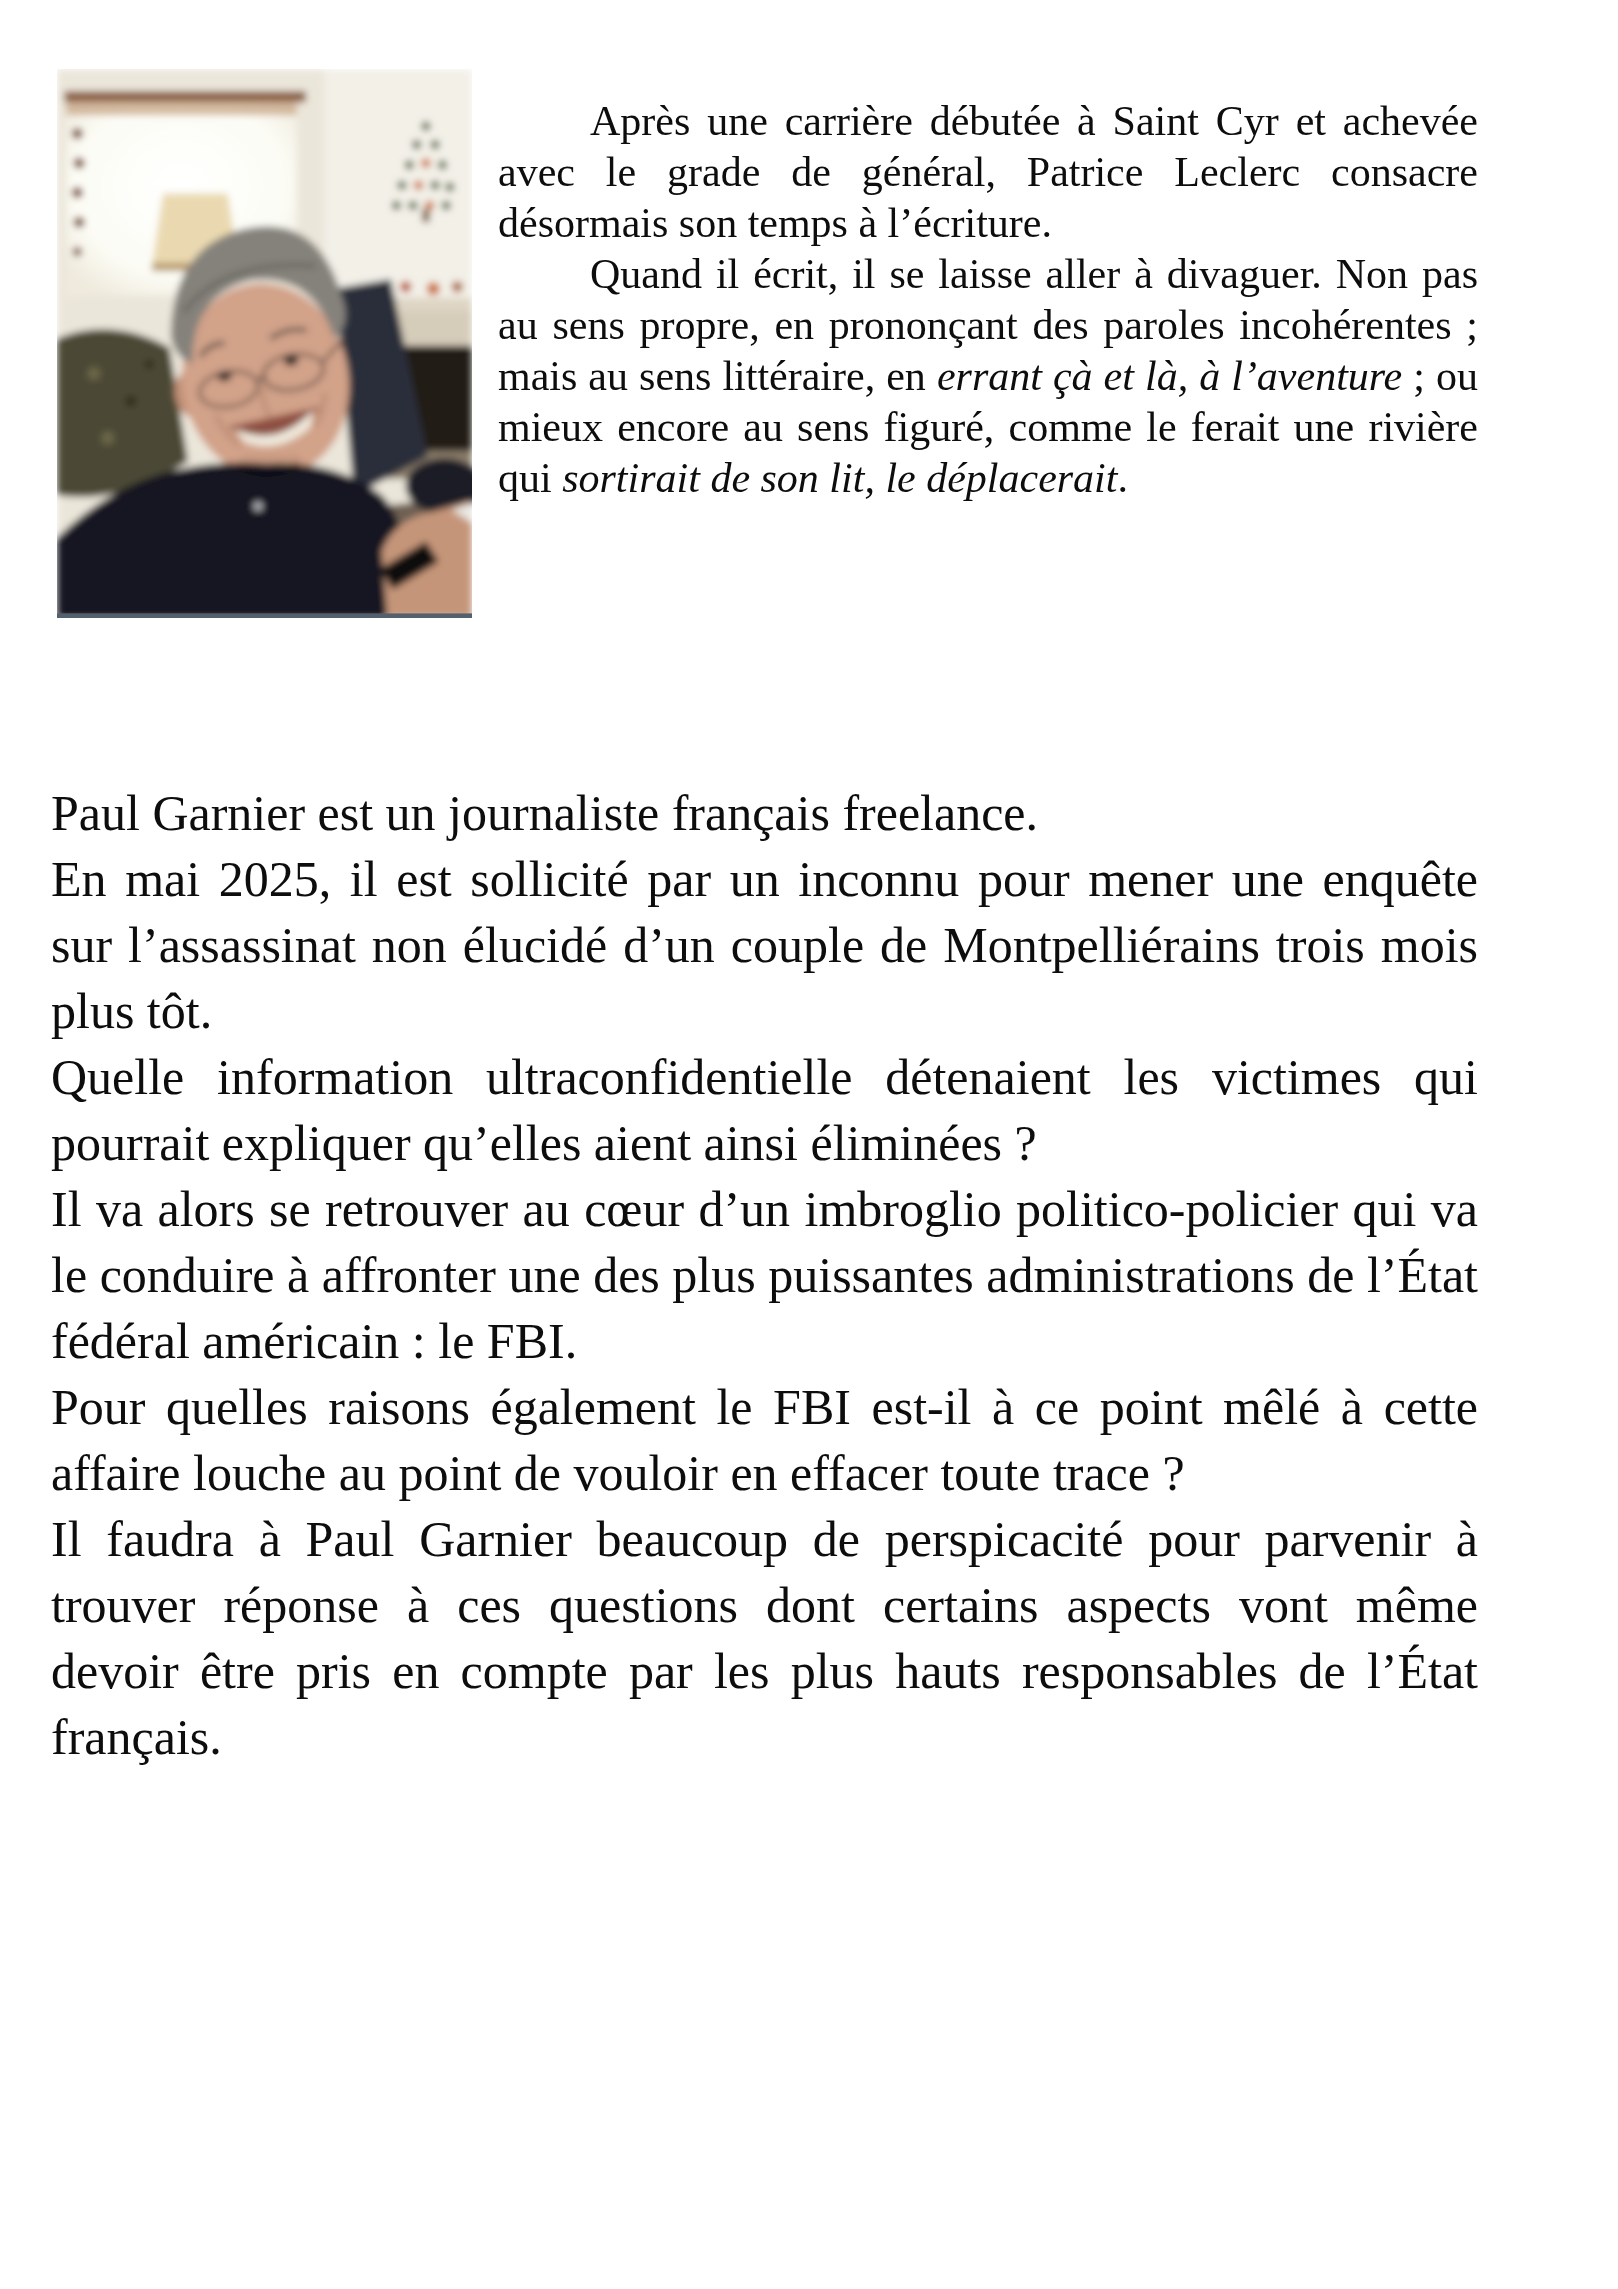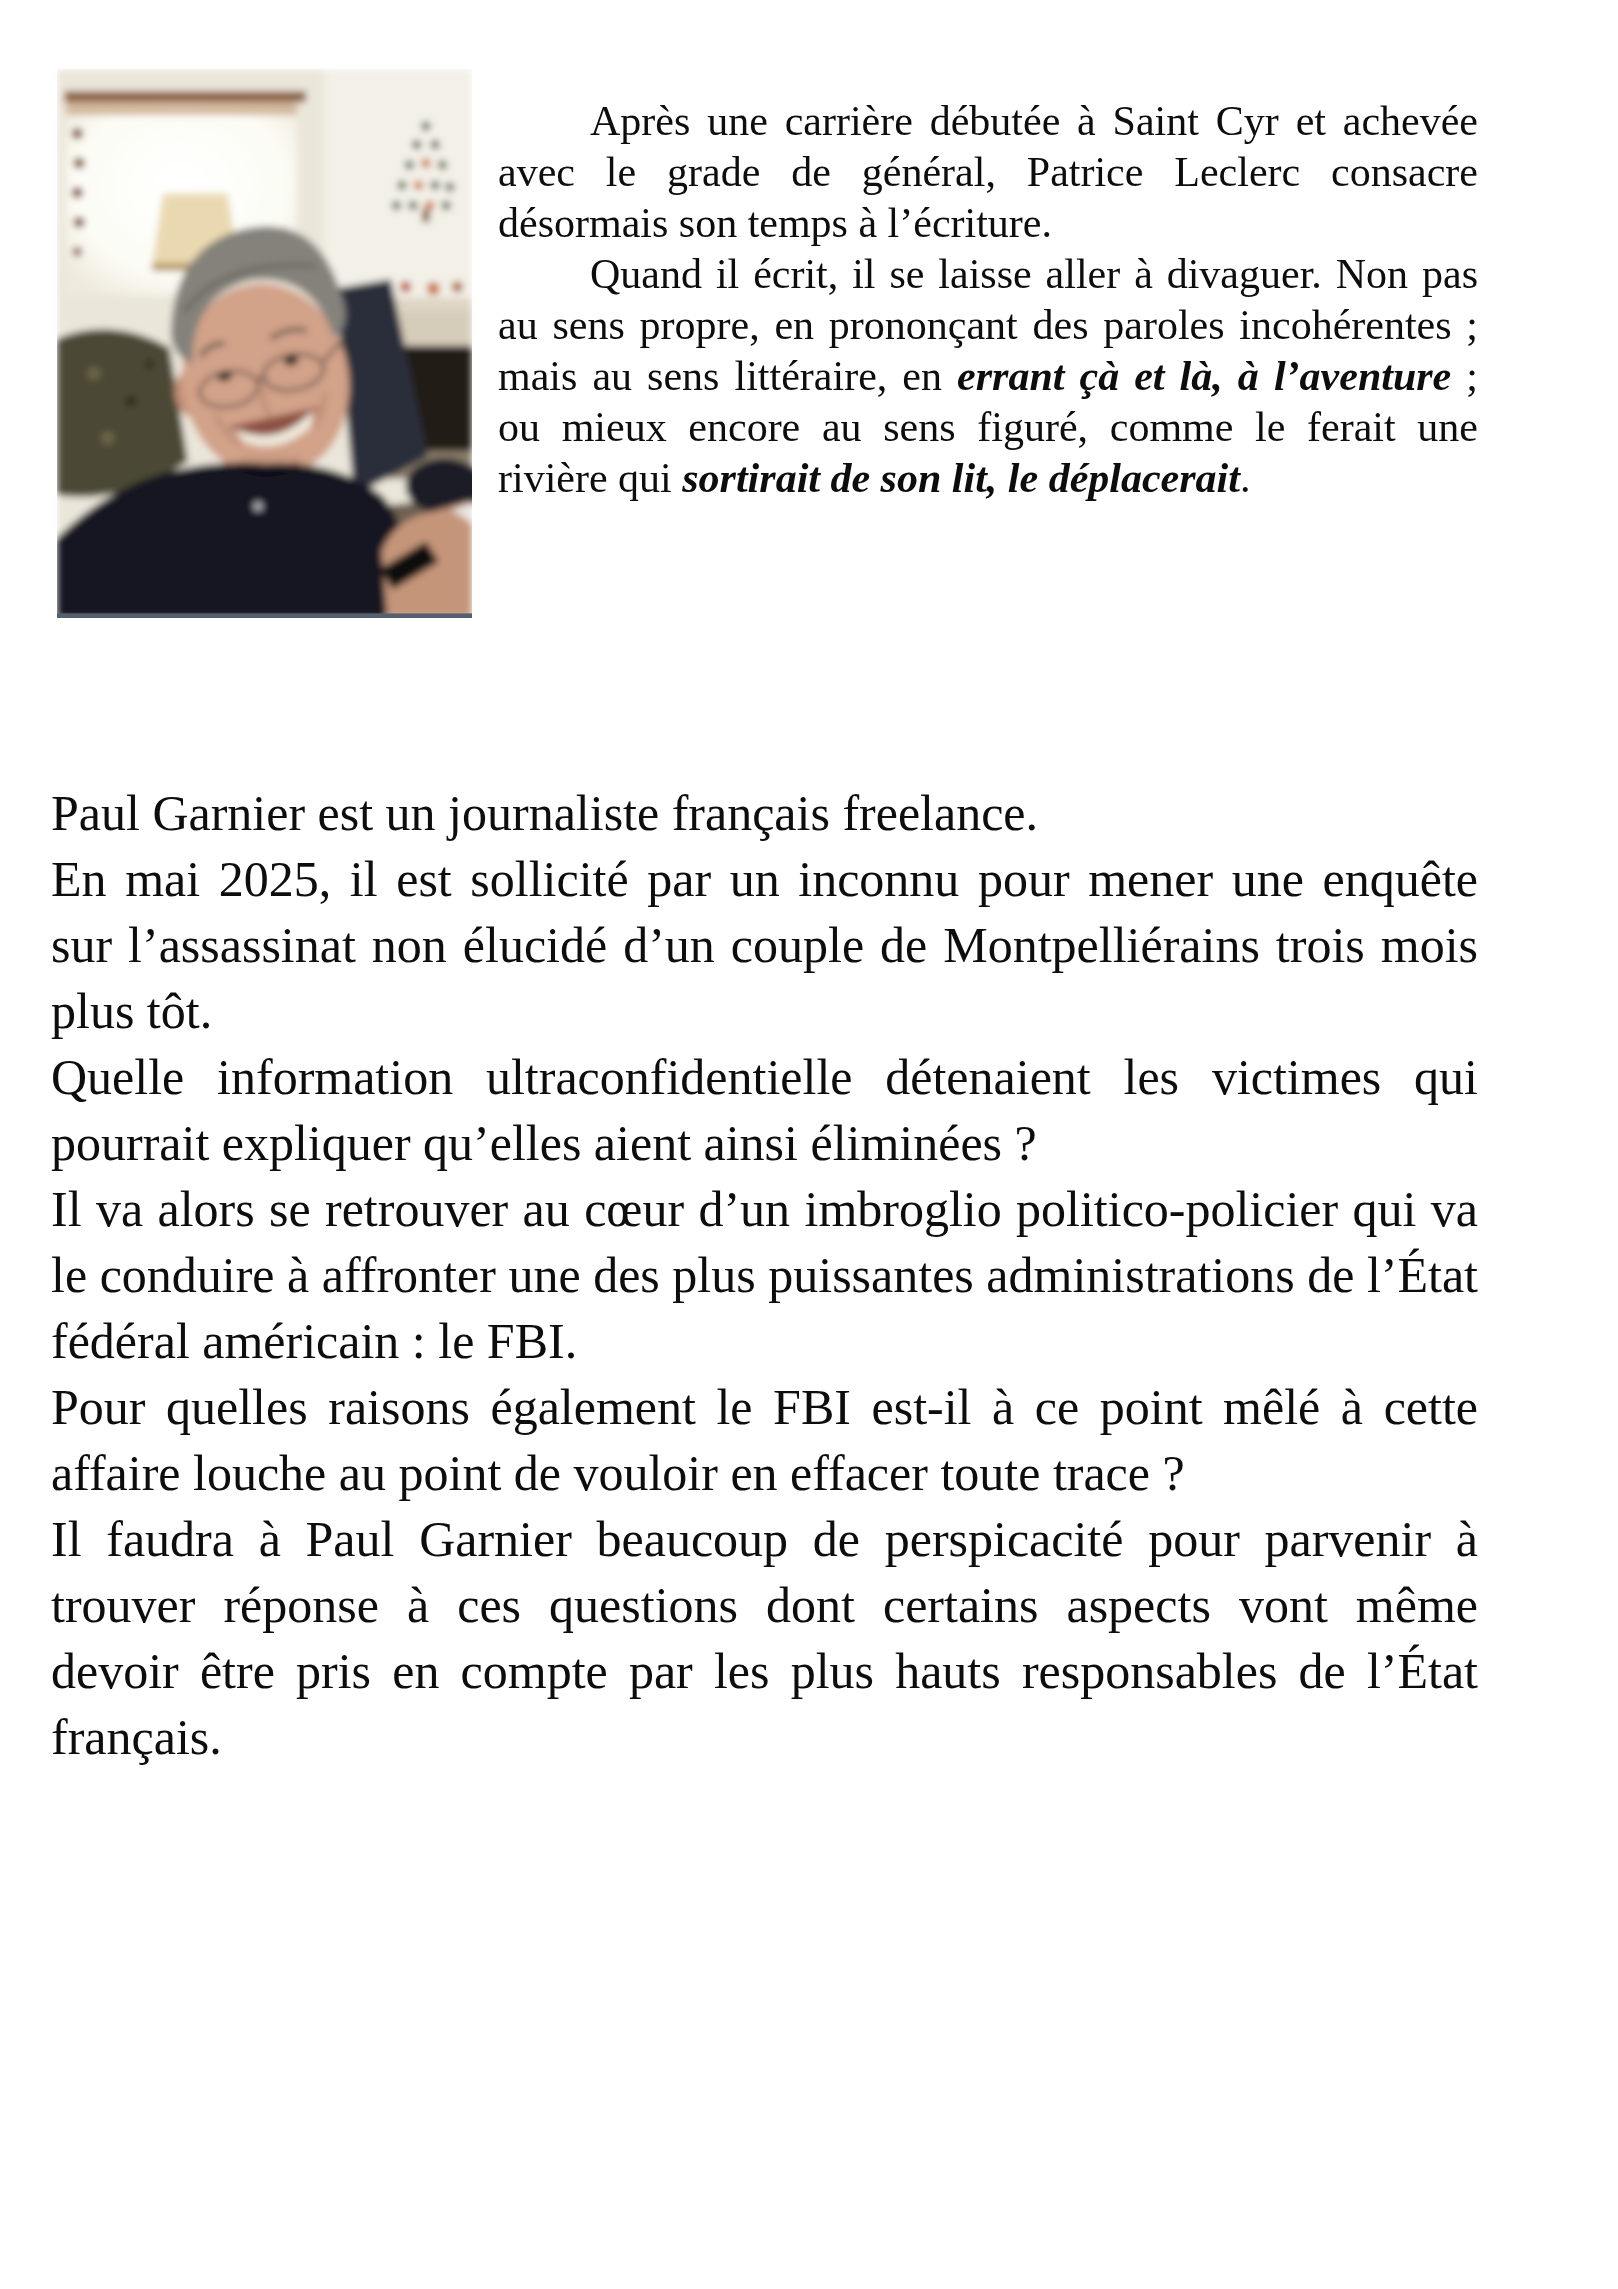--- a/index.html
+++ b/index.html
@@ -15,21 +15,21 @@
     position:absolute;left:57px;top:69px;width:415px;height:549px;
     overflow:hidden;
   }
   .photo-frame svg{display:block;width:415px;height:549px;}
   .bio{
     position:absolute;left:498px;top:96px;width:980px;
     font-size:42px;line-height:51px;
     text-align:justify;
   }
   .bio p{margin:0;text-indent:92px;}
-  .bio em{font-style:italic;font-weight:bold;}
+  .bio em{font-style:italic;}
   .synopsis{
     position:absolute;left:51px;top:780px;width:1427px;
     font-size:50px;line-height:66px;
     text-align:justify;
   }
   .synopsis p{margin:0;text-indent:0;}
   .barcode-group{
     position:absolute;left:100px;top:2045px;width:519px;
     text-align:center;
   }

